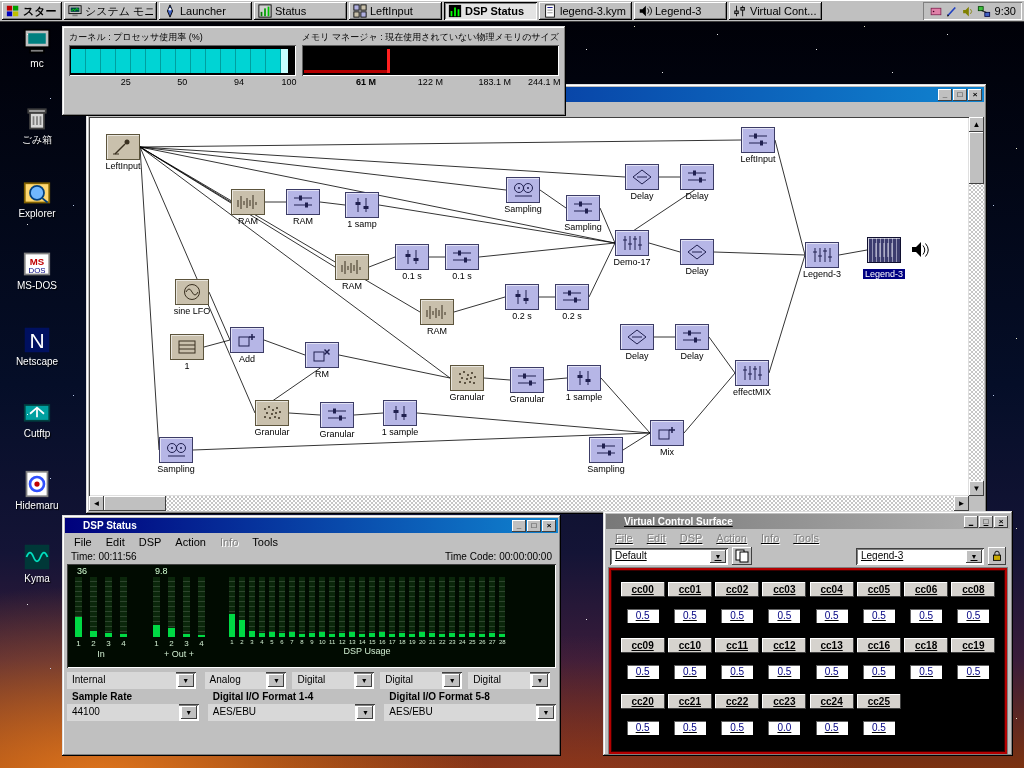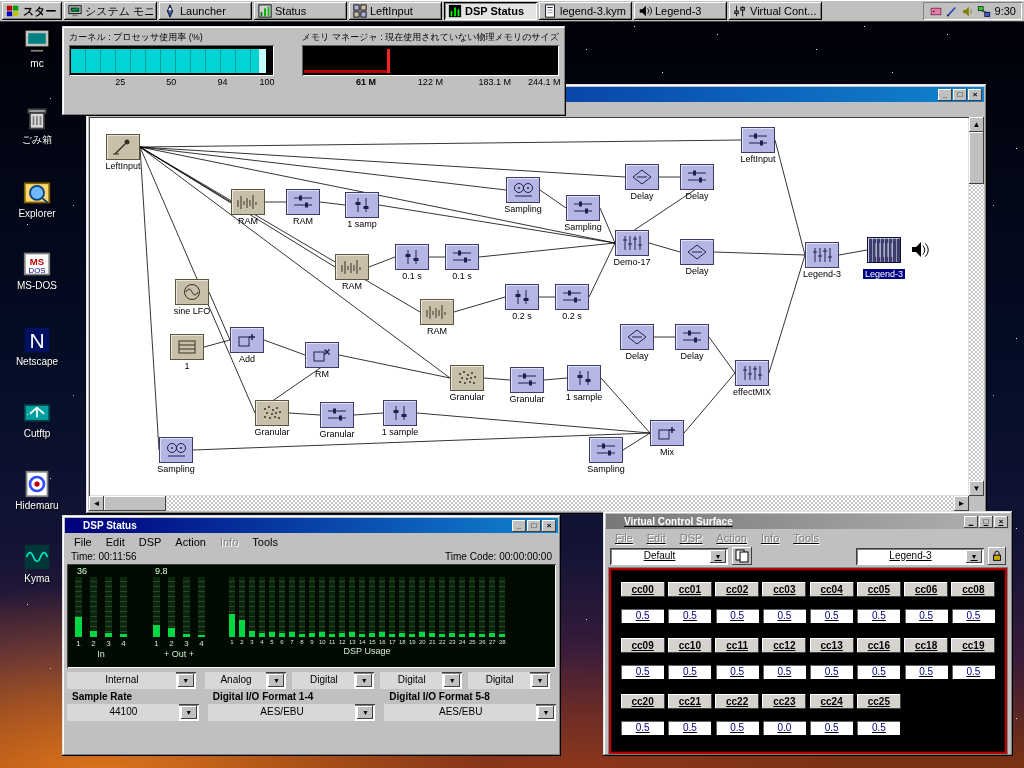--- a/index.html
+++ b/index.html
@@ -31,21 +31,21 @@
   .title-text { color:#fff; font-size:10px; font-weight:bold; flex:1; white-space:nowrap; overflow:hidden; }
   .title-icon { width:13px; height:13px; flex:0 0 13px; }
   .title-btns { display:flex; gap:1px; }
   .tbtn { width:14px; height:12px; background:#c0c0c0; text-align:center; font-size:8px; line-height:11px; font-weight:bold;
     box-shadow: inset -1px -1px 0 #404040, inset 1px 1px 0 #fff; }
   .menubar { display:flex; font-size:11px; padding:1px 2px; align-items:center; }
   .menu-item { padding:1px 7px; white-space:nowrap; }
   .menu-item.disabled { color:#828282; text-shadow:1px 1px 0 #fff; }
   .combo { display:flex; height:17px; background:#fff;
     box-shadow: inset 1px 1px 0 #404040, inset -1px -1px 0 #fff, inset 2px 2px 0 #808080; }
-  .combo .cval { flex:1; font-size:10px; padding:2px 4px 0 5px; white-space:nowrap; overflow:hidden;text-align:center; }
+  .combo .cval { flex:1; font-size:10px; padding:2px 4px 0 5px; white-space:nowrap; overflow:hidden; }
   .combo .carrow { width:16px; margin:2px; background:#c0c0c0; display:flex; align-items:center; justify-content:center;
     font-size:7px; box-shadow: inset -1px -1px 0 #404040, inset 1px 1px 0 #fff; }
   .sqbtn { width:20px; height:18px; background:#c0c0c0; display:flex; align-items:center; justify-content:center;
     box-shadow: inset -1px -1px 0 #404040, inset 1px 1px 0 #fff; }
 
   
   #taskbar { position:absolute; top:0; left:0; width:1024px; height:22px; background:#c0c0c0; z-index:100;
     display:flex; align-items:center; gap:2px; padding:2px 2px; box-shadow: inset 0 1px 0 #fff, inset 0 -1px 0 #404040; }
   .tb-button { height:18px; flex:0 0 93px; display:flex; align-items:center; gap:3px; padding:0 4px; font-size:11px;
     background:#c0c0c0; box-shadow: inset -1px -1px 0 #000, inset 1px 1px 0 #fff, inset -2px -2px 0 #808080; overflow:hidden; white-space:nowrap; }
@@ -88,21 +88,21 @@
   .node.tan .nicon { background:#c9c0ac; border-color:#5c543c; }
   .node .nlbl { font-size:9px; line-height:10px; margin-top:1px; color:#000; white-space:nowrap; }
   .node.outsel .nicon { background:#3c3c6e;
     background-image:repeating-linear-gradient(90deg, rgba(220,220,240,.55) 0 1px, transparent 1px 4px); border-color:#101030; }
   .node.outsel .nlbl { background:#000082; color:#fff; display:inline-block; padding:0 2px; }
   #out-speaker { position:absolute; }
 
   
   #sysmon-window { left:62px; top:26px; width:504px; height:90px; z-index:8; }
   #sysmon-window .menubar { height:17px; }
-  .smpanels { display:flex; gap:22px; padding:1px 1px; }
+  .smpanels { display:flex; gap:0; padding:1px 1px; }
   .spanel { flex:1; padding:1px 2px; }
   .sp-title { font-size:9px; white-space:nowrap; overflow:hidden; padding:0 1px 1px; }
   .graph { height:31px; background:#000; position:relative; margin:0 1px;
     box-shadow: inset 1px 1px 0 #606060, inset -1px -1px 0 #fff; }
   .gbar-cpu { position:absolute; left:2px; right:8px; top:4px; bottom:3px; background:#00d4d4;
     box-shadow: inset -7px 0 0 #c6ffff; background-image:repeating-linear-gradient(90deg, transparent 0 14px, rgba(0,60,60,.35) 14px 15px); }
   .gbar-mem-base { position:absolute; left:2px; width:33%; bottom:3px; height:3px; background:#b40000; }
   .gbar-mem-spike { position:absolute; left:33%; bottom:3px; width:3px; height:24px; background:#ff2020; }
   .gticks { position:relative; height:12px; margin:0 1px; font-size:9px; }
   .gticks span { position:absolute; top:1px; transform:translateX(-50%); white-space:nowrap; }
@@ -135,21 +135,21 @@
   
   #vcs-window { left:603px; top:511px; width:410px; height:245px; z-index:6;text-decoration:underline; }
   #vcs-window .menubar { height:16px; }
   .vtoolbar { display:flex; gap:4px; align-items:center; padding:1px 4px 3px; }
   .ccpanel { margin:0 3px; height:186px; background:#000; border:2px solid #b40000;
     box-shadow: inset 0 0 0 1px #3a0000, 0 0 0 1px #808080; padding:12px 8px 0;
     display:grid; grid-template-columns:repeat(8,1fr); row-gap:15px; justify-items:center; align-content:start; }
   .cc { display:flex; flex-direction:column; align-items:center; gap:12px; }
   .cclabel { width:44px; height:15px; background:#d6d3ce; font-size:10px; font-weight:bold; text-align:center; line-height:15px;
     box-shadow: inset -1px -1px 0 #404040, inset 1px 1px 0 #fff; }
-  .ccval { width:43px; height:14px; background:#fff; color:#000082; font-size:10px; text-align:center; line-height:14px;
+  .ccval { width:32px; height:14px; background:#fff; color:#000082; font-size:10px; text-align:center; line-height:14px;
     box-shadow: inset 1px 1px 0 #606060; }
 </style>
 </head>
 <body>
 
 <div id="screen">
 
   <div id="dicons">
       <div class="dicon" style="top: 28px;">
         <div class="ic"><svg width="100%" height="100%" viewBox="0 0 16 16" preserveAspectRatio="xMidYMid meet">

